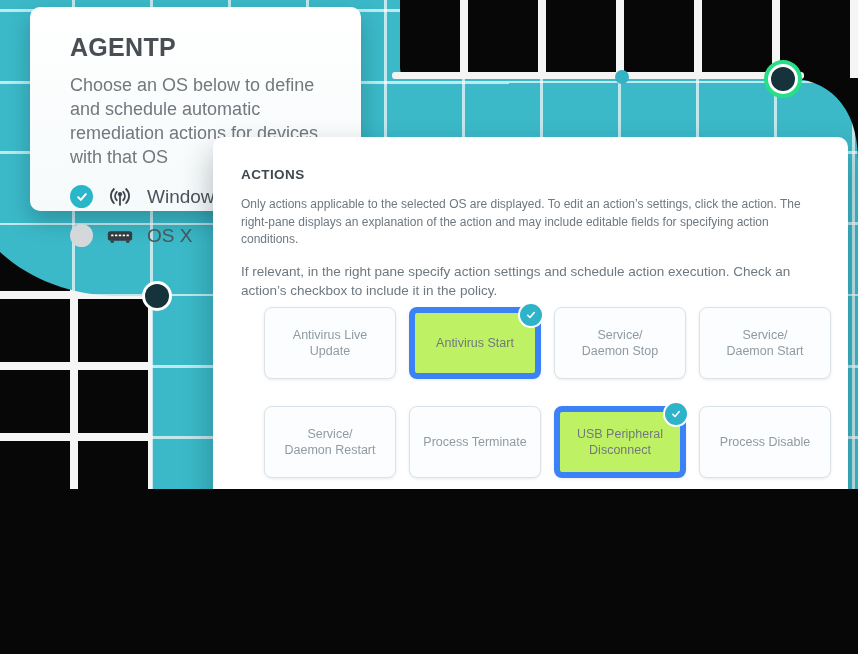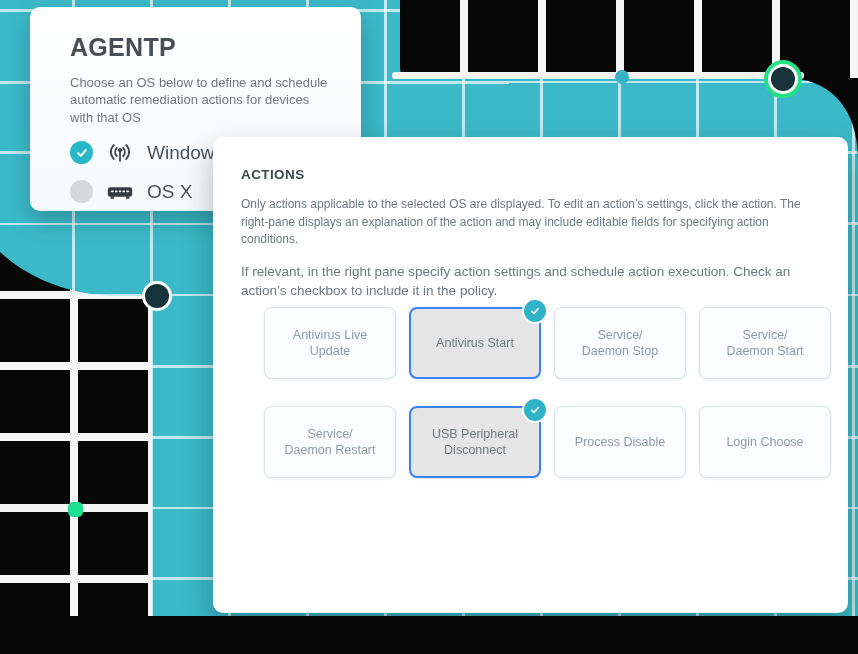--- a/index.html
+++ b/index.html
@@ -1,17 +1,17 @@
 <!DOCTYPE html>
 <html><head>
 <meta charset="utf-8">
 <style>
   html,body{margin:0;padding:0;background:#070707;}
   #stage{
-    position:relative;width:858px;height:616px;overflow:hidden;
+    position:relative;width:858px;height:489px;overflow:hidden;
     background:#070707;
     font-family:"Liberation Sans", sans-serif;
   }
   
   #grid-left{
     position:absolute;left:0;top:0;width:160px;height:654px;z-index:1;
     background-image:
       repeating-linear-gradient(to right, transparent 0 70px, #f5f5f5 70px 78px),
       repeating-linear-gradient(to bottom, transparent 0 7px, #f5f5f5 7px 15px, transparent 15px 71px);
   }
@@ -56,21 +56,21 @@
     background:linear-gradient(#ffffff, #f6fafb);
     border-radius:10px;
     box-shadow:0 10px 22px rgba(10,30,40,.25);
     box-sizing:border-box;
     padding:20px 24px 0 40px;
   }
   #agentp-title{
     margin:6px 0 12px 0;font-size:25px;font-weight:700;color:#484e53;letter-spacing:.3px;
   }
   #agentp-desc{
-    margin:0;width:264px;font-size:13px;line-height:1.33;color:#72787d;
+    margin:0;width:264px;font-size:18px;line-height:1.33;color:#72787d;
   }
   .os-row{display:flex;align-items:center;gap:11px;margin-top:15px;cursor:pointer;}
   .radio{
     width:23px;height:23px;border-radius:50%;flex:0 0 auto;
     display:flex;align-items:center;justify-content:center;
   }
   .radio.on{background:#29b6c8;}
   .radio.off{background:#d4d8da;}
   .os-icon{width:32px;height:24px;flex:0 0 auto;display:flex;align-items:center;justify-content:center;}
   .os-label{font-size:19px;color:#49545c;}
@@ -97,21 +97,21 @@
   }
   .action-btn{
     position:relative;height:72px;border-radius:8px;box-sizing:border-box;
     display:flex;align-items:center;justify-content:center;text-align:center;
     font-size:12.5px;line-height:1.3;cursor:pointer;
     background:#fbfdfe;border:1px solid #dce3e8;color:#8f9ba2;
     box-shadow:0 1px 3px rgba(120,140,150,.18);
     white-space:pre-line;
   }
   .action-btn.selected{
-    background:#e5e5e5;border:2px solid #3b82f6;color:#72797e;
+    background:#bef264;border:6px solid #3b82f6;color:#72797e;
   }
   .check-badge{
     position:absolute;top:-11px;right:-9px;width:22px;height:22px;border-radius:50%;
     background:#2fb3c9;border:2.5px solid #ffffff;box-sizing:content-box;
     display:flex;align-items:center;justify-content:center;
   }
   .check-badge svg{width:12px;height:12px;}
 </style>
 </head>
 <body>
@@ -188,20 +188,21 @@
 Update</span></div>
         <div class="action-btn selected"><span>Antivirus Start</span><span class="check-badge"><svg viewBox="0 0 24 24">
               <path d="M5.5 12.5l4.5 4.5 8.5-10" stroke="#ffffff" stroke-width="3.2" fill="none" stroke-linecap="round" stroke-linejoin="round"></path>
             </svg></span></div>
         <div class="action-btn"><span>Service/
 Daemon Stop</span></div>
         <div class="action-btn"><span>Service/
 Daemon Start</span></div>
         <div class="action-btn"><span>Service/
 Daemon Restart</span></div>
+        <div class="action-btn"><span>Process Terminate</span></div>
         <div class="action-btn selected"><span>USB Peripheral
 Disconnect</span><span class="check-badge"><svg viewBox="0 0 24 24">
               <path d="M5.5 12.5l4.5 4.5 8.5-10" stroke="#ffffff" stroke-width="3.2" fill="none" stroke-linecap="round" stroke-linejoin="round"></path>
             </svg></span></div>
         <div class="action-btn"><span>Process Disable</span></div>
         <div class="action-btn"><span>Login Choose</span></div>
       </div>
   </div>
 
 </div>

